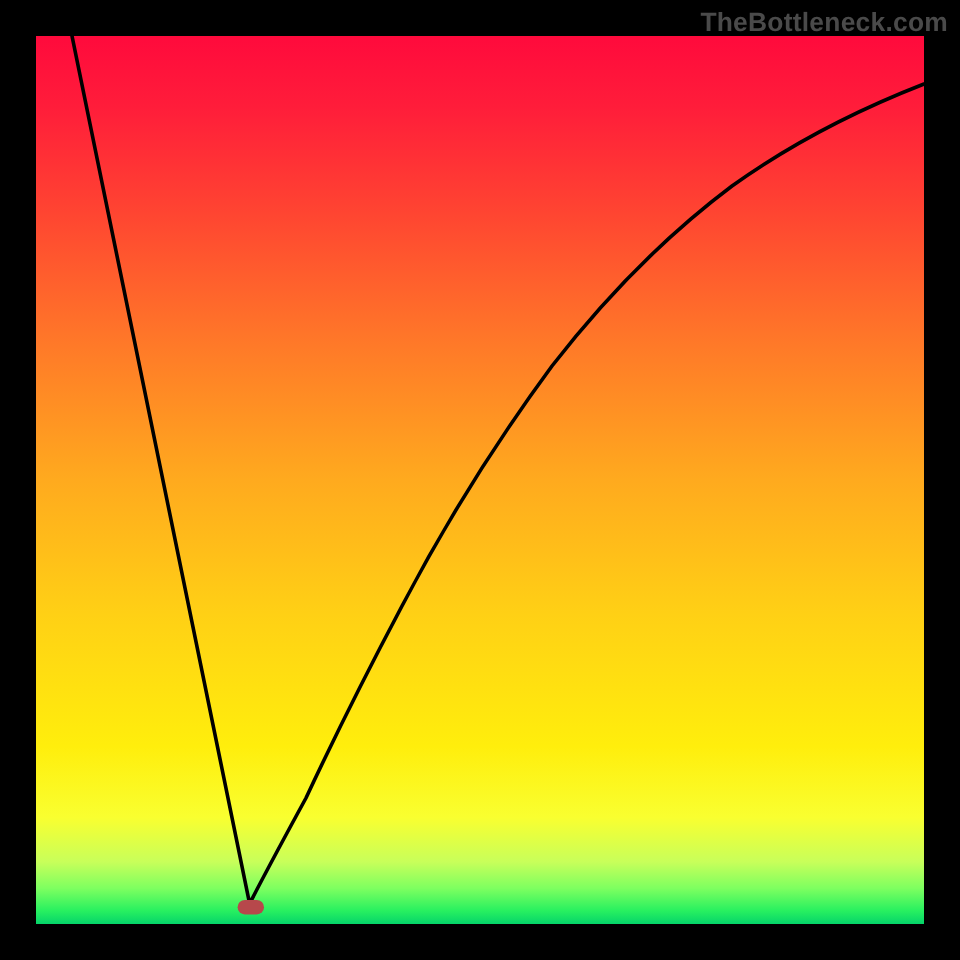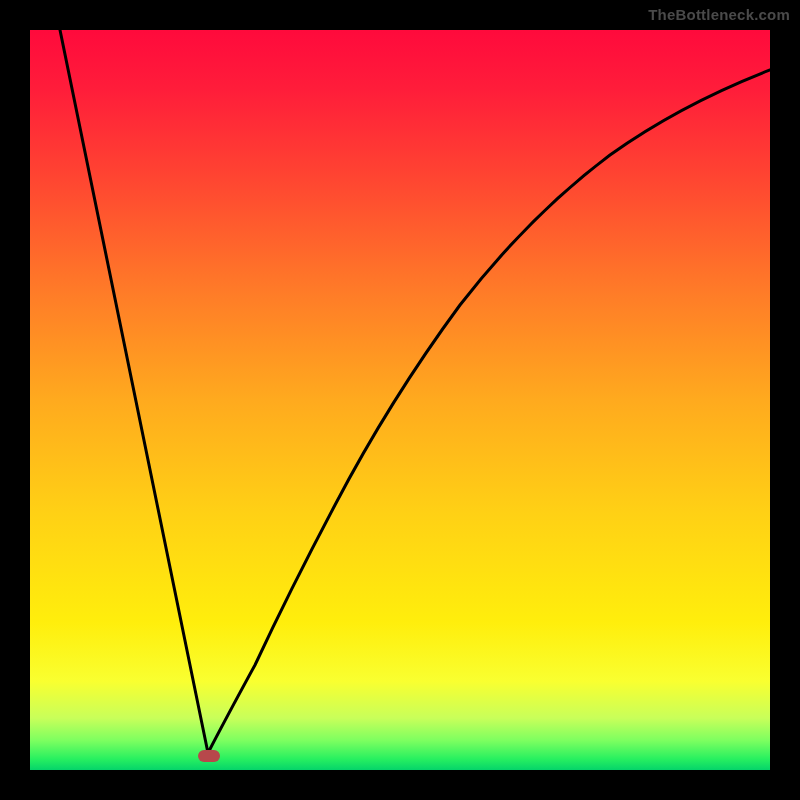--- a/index.html
+++ b/index.html
@@ -45,21 +45,21 @@
       #7dff60 96%,
       #28f060 98.5%,
       #05d46a 100%
     );
   }
   .watermark {
     position: absolute;
     top: 6px;
     right: 10px;
     color: #4a4a4a;
-    font-size: 15px;
+    font-size: 22px;
     font-weight: 600;
     letter-spacing: 0.2px;
     user-select: none;
   }
   svg.curve {
     position: absolute;
     left: 0;
     top: 0;
     width: 740px;
     height: 740px;

